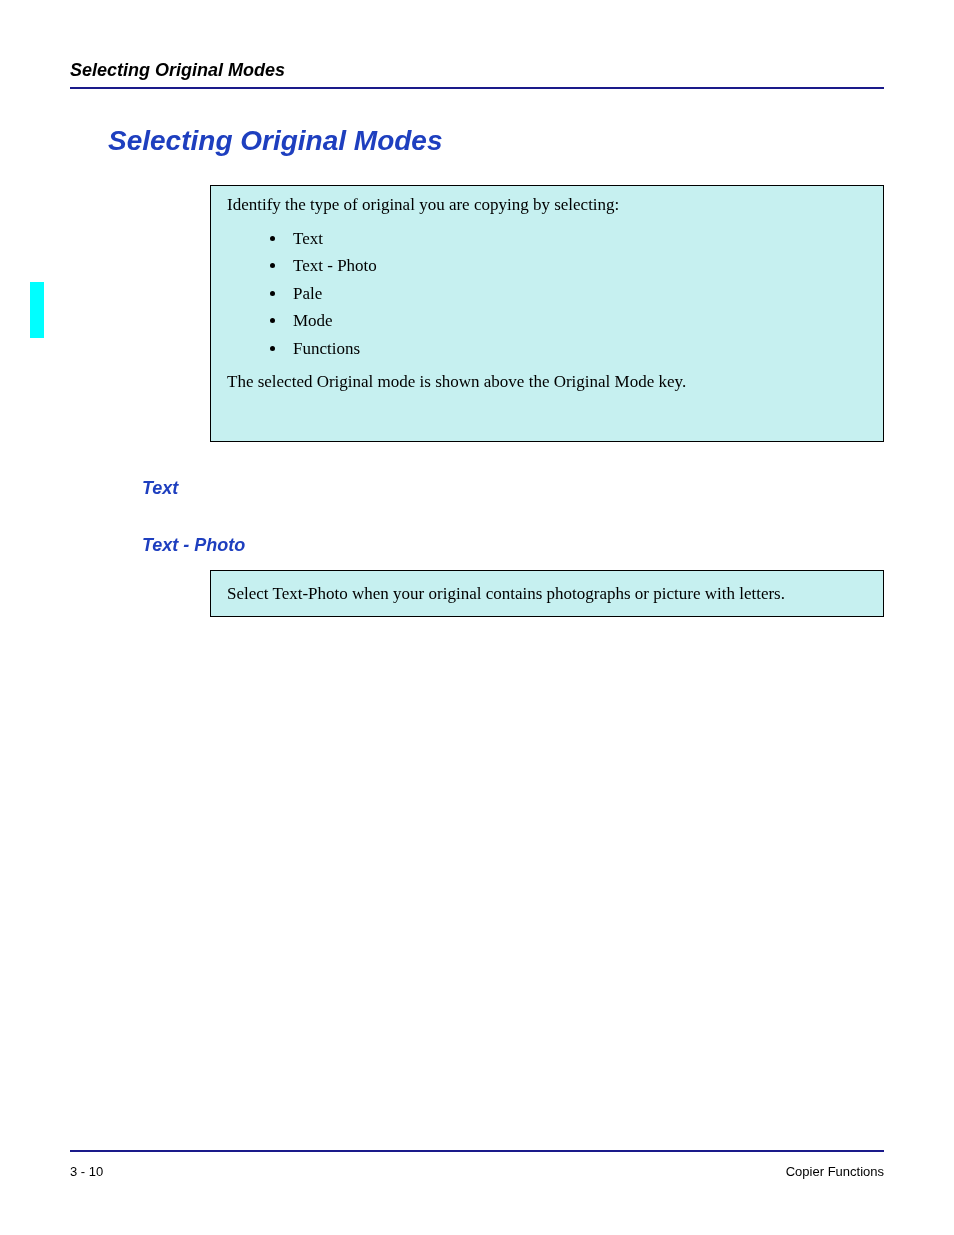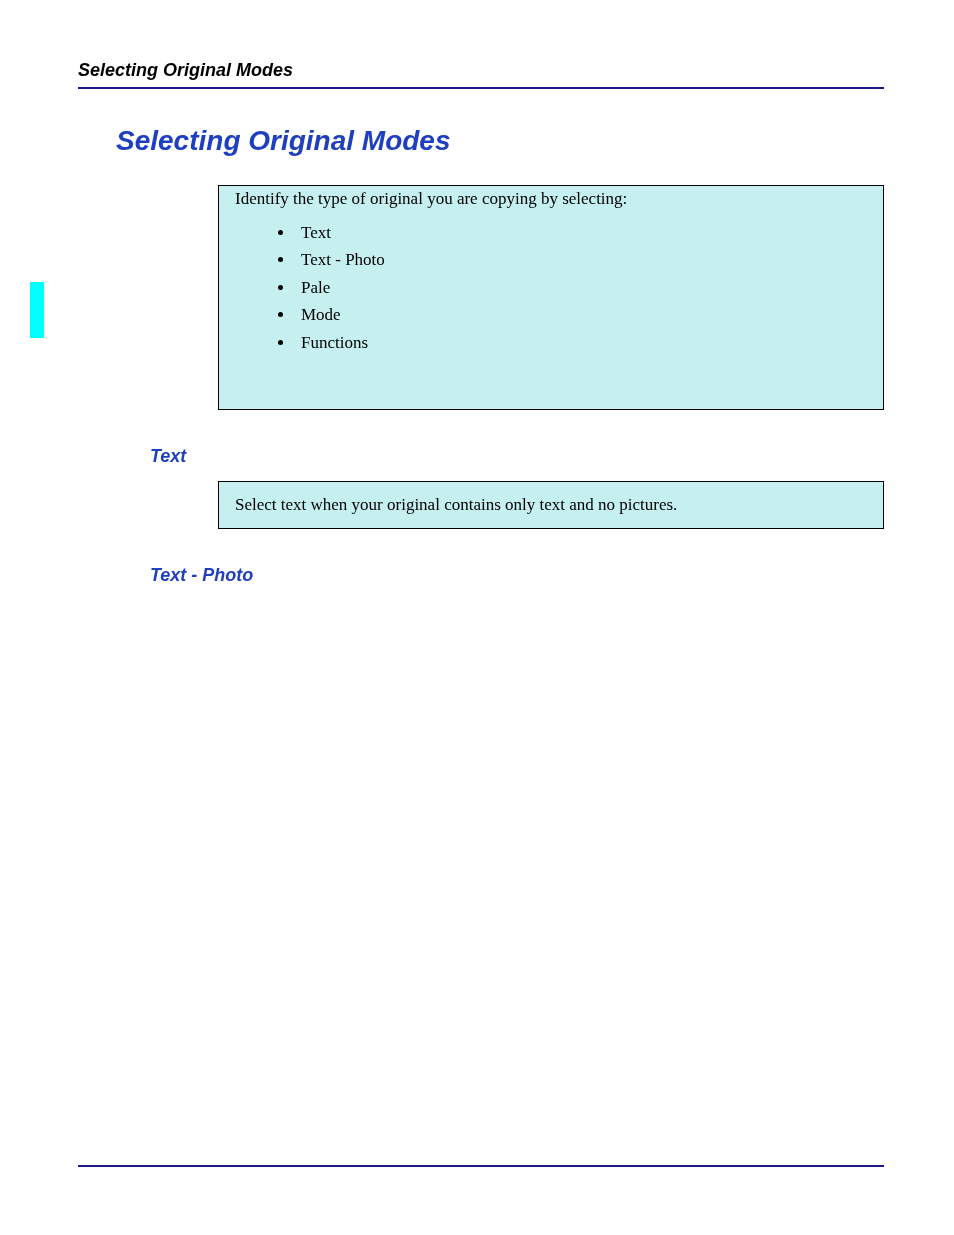--- a/index.html
+++ b/index.html
@@ -9,21 +9,20 @@
     height: 1235px;
     background: #ffffff;
     font-family: "Times New Roman", Times, serif;
     position: relative;
   }
   .page {
     padding: 60px 70px 0 70px;
     box-sizing: border-box;
     position: relative;
     height: 100%;
-    margin-left: 8px;
   }
   .header-running {
     font-family: Arial, Helvetica, sans-serif;
     font-weight: bold;
     font-style: italic;
     font-size: 18px;
     color: #000;
     padding-bottom: 6px;
     border-bottom: 2px solid #1a1a8a;
   }
@@ -41,21 +40,21 @@
     font-style: italic;
     font-size: 18px;
     color: #1e3fbf;
     margin: 36px 0 14px 72px;
   }
   .callout-box {
     margin-left: 140px;
     margin-right: 0;
     border: 1px solid #000;
     background: #c6f0f0;
-    padding: 0 16px 46px 16px;
+    padding: 6px 16px 46px 16px;
     font-size: 17px;
     line-height: 1.5;
   }
   .callout-box.short {
     padding: 10px 16px;
   }
   .callout-box ul {
     margin: 8px 0 8px 60px;
     padding: 0;
     list-style: disc;
@@ -110,26 +109,31 @@
 
   <div class="callout-box">
     <div>Identify the type of original you are copying by selecting:</div>
     <ul>
       <li>Text</li>
       <li>Text - Photo</li>
       <li>Pale</li>
       <li>Mode</li>
       <li>Functions</li>
     </ul>
+    <div>The selected Original mode is shown above the Original Mode key.</div>
   </div>
 
   <div class="subsection-title">Text</div>
-  <div class="callout-box short">
-    <span>Select text when your original contains only text and no pictures.</span>
-  </div>
 
   <div class="subsection-title">Text - Photo</div>
+  <div class="callout-box short">
+    <span>Select Text-Photo when your original contains photographs or picture with letters.</span>
+  </div>
 
   <div class="footer">
     <div class="footer-rule"></div>
+    <div class="footer-row">
+      <span>3 - 10</span>
+      <span>Copier Functions</span>
+    </div>
   </div>
 
 </div>
 
 </body></html>

